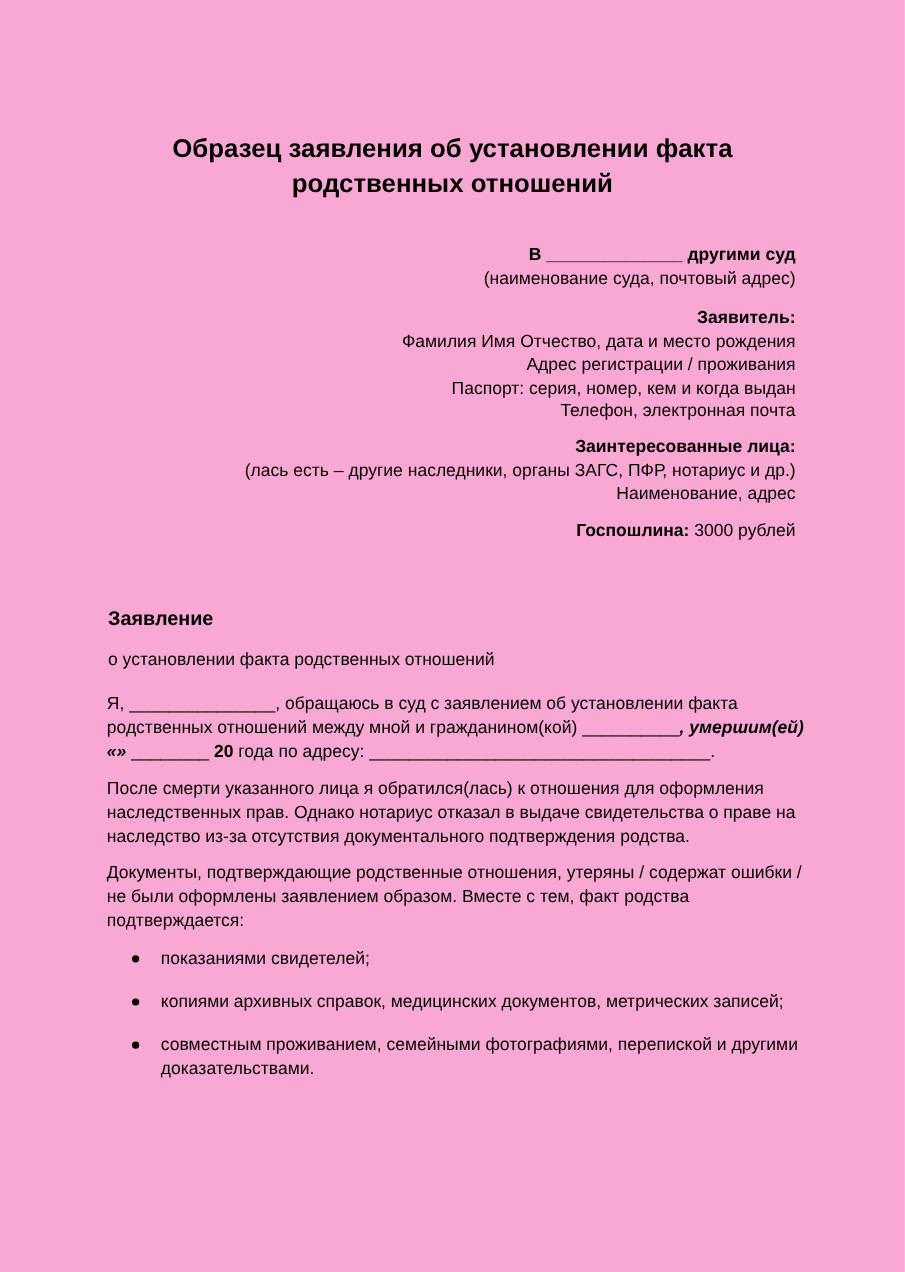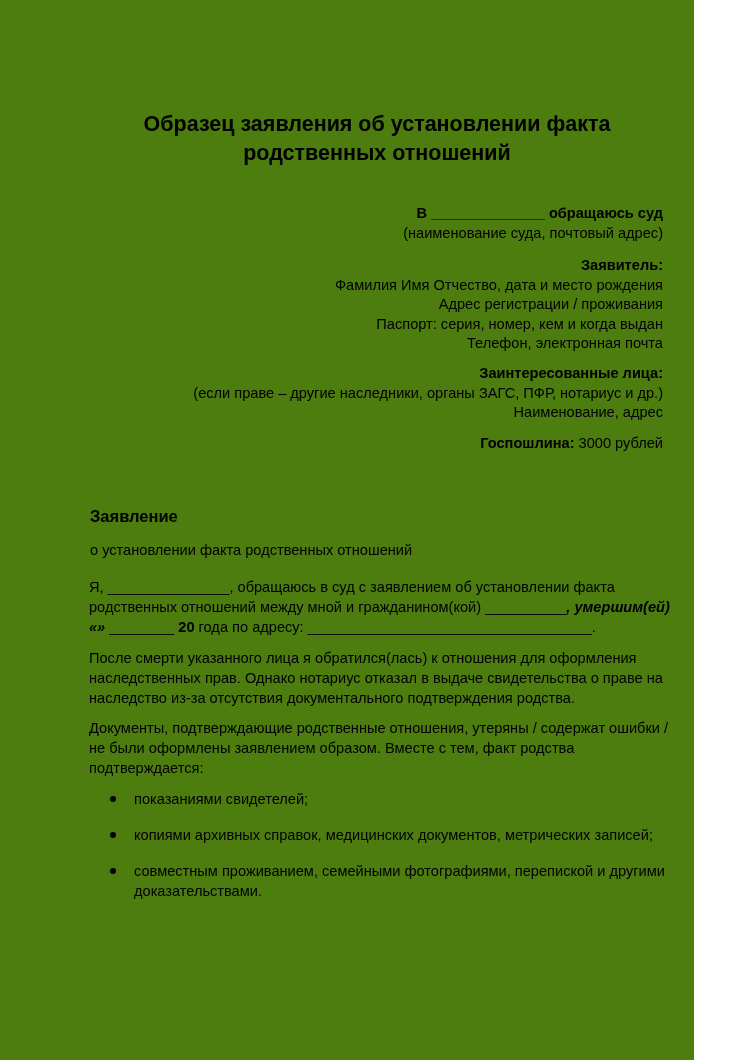--- a/index.html
+++ b/index.html
@@ -12,23 +12,23 @@
       height: 1060px;
       position: relative;
       overflow: hidden;
       font-family: "Liberation Sans", sans-serif;
       color: #000000;
       font-size: 14.6px;
     }
     .page {
       position: absolute;
       left: 0; top: 0;
-      width: 694px;
+      width: 754px;
       height: 1060px;
-      background: #4d7c0f;
+      background: #f9a8d4;
     }
     .title {
       position: absolute;
       left: 90px;
       width: 574px;
       top: 110px;
       text-align: center;
       font-weight: bold;
       font-size: 21.5px;
       line-height: 29px;
@@ -85,36 +85,36 @@
 
   <div class="title">
     <span class="line">Образец заявления об установлении факта</span>
     <span class="line">родственных отношений</span>
   </div>
 
   <div class="right-block" style="top:204px;">
     <span class="line b">
       <span>В</span>
       <span>______________</span>
-      <span>обращаюсь суд</span>
+      <span>другими суд</span>
     </span>
     <span class="line">(наименование суда, почтовый адрес)</span>
   </div>
 
   <div class="right-block" style="top:256px;">
     <span class="line b">Заявитель:</span>
     <span class="line">Фамилия Имя Отчество, дата и место рождения</span>
     <span class="line">Адрес регистрации / проживания</span>
     <span class="line">Паспорт: серия, номер, кем и когда выдан</span>
     <span class="line">Телефон, электронная почта</span>
   </div>
 
   <div class="right-block" style="top:364px;">
     <span class="line b">Заинтересованные лица:</span>
-    <span class="line">(если праве – другие наследники, органы ЗАГС, ПФР, нотариус и др.)</span>
+    <span class="line">(лась есть – другие наследники, органы ЗАГС, ПФР, нотариус и др.)</span>
     <span class="line">Наименование, адрес</span>
   </div>
 
   <div class="right-block" style="top:434px;">
     <span class="line">
       <span class="b">Госпошлина:</span>
       <span>3000 рублей</span>
     </span>
   </div>
 

